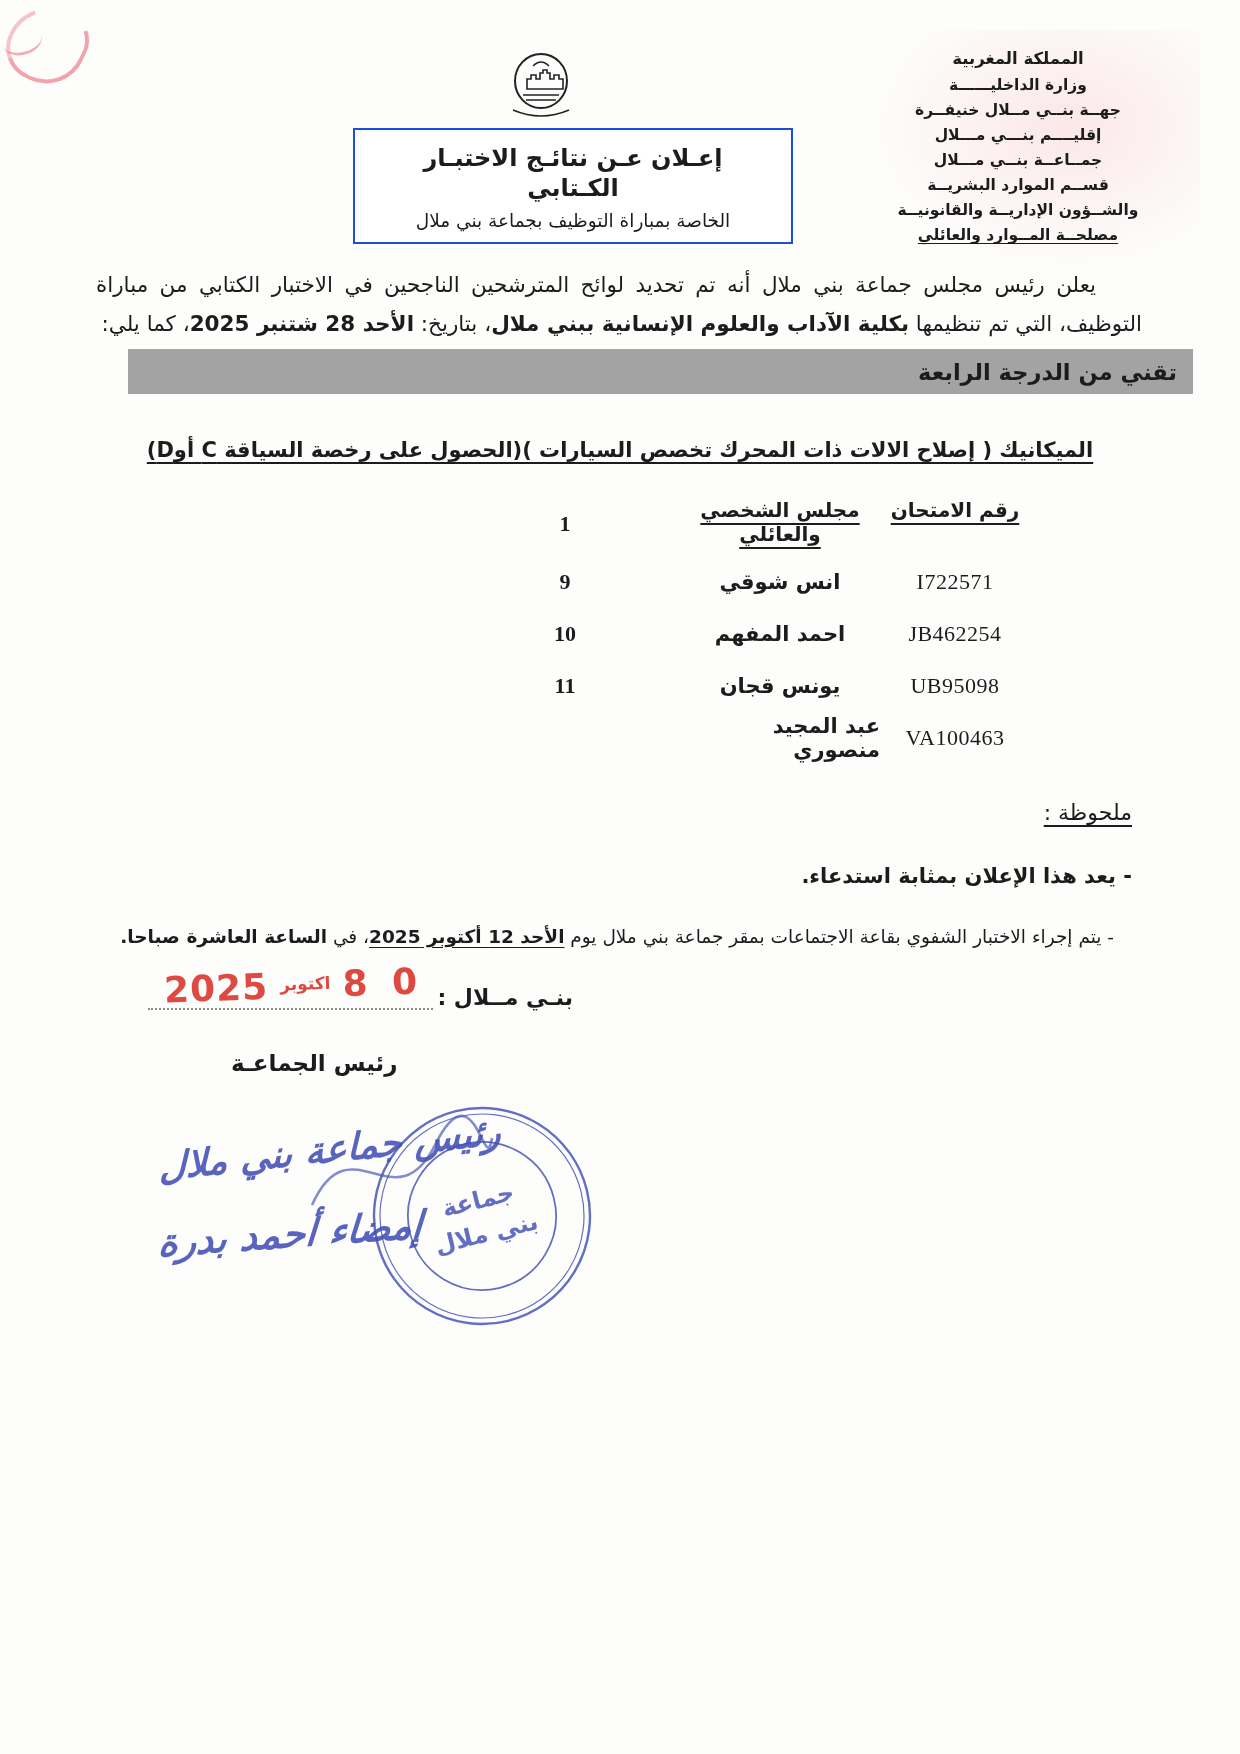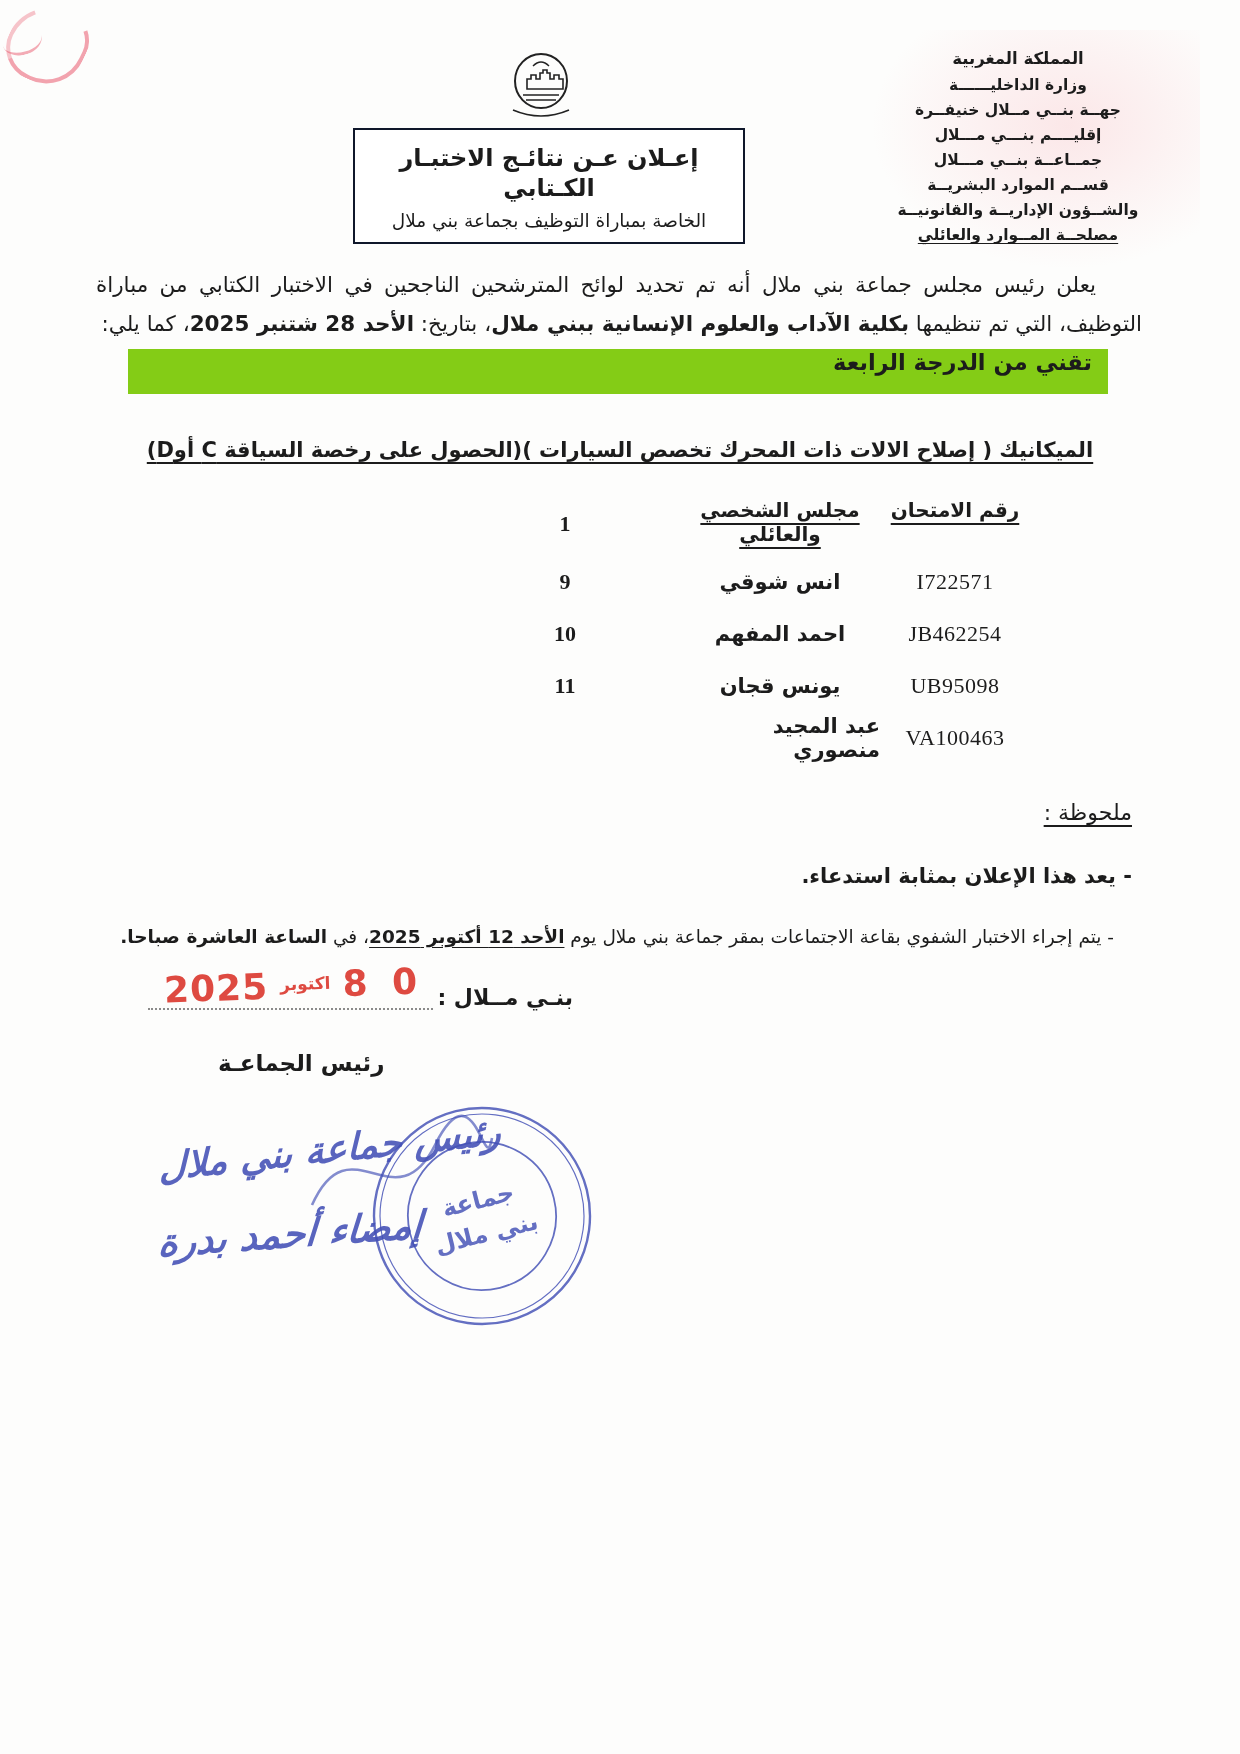--- a/index.html
+++ b/index.html
@@ -19,30 +19,30 @@
   
   .letterhead{position:absolute;top:46px;right:92px;width:260px;text-align:center;
     font-weight:bold;font-size:15.5px;line-height:1.62;}
   .letterhead .lh-line{white-space:nowrap;}
   .letterhead .lh-line.kufi{font-size:16.5px;letter-spacing:.5px;}
   .letterhead .lh-line.underl{text-decoration:underline;text-underline-offset:3px;text-decoration-thickness:1px;}
   
   .emblem{position:absolute;top:48px;left:503px;width:76px;height:70px;}
   
   .title-box{position:absolute;top:128px;left:353px;width:388px;
-    border:2px solid #0f172a;padding:13px 0 11px;text-align:center;background:#fff;}
+    border:2px solid #1d4ed8;padding:13px 24px 11px;text-align:center;background:#fff;}
   .title-box .t1{font-weight:bold;font-size:24px;line-height:1.25;}
   .title-box .t2{font-weight:normal;font-size:18.5px;margin-top:7px;}
   
   .intro{position:absolute;top:243px;right:98px;width:1046px;
     font-size:21.5px;line-height:1.85;text-align:justify;text-indent:46px;font-weight:500;margin-left:9px;}
   .intro b{font-weight:bold;}
   
-  .banner{position:absolute;top:349px;left:128px;width:980px;height:45px;
-    background:#84cc16;display:flex;justify-content:flex-start;
+  .banner{position:absolute;top:349px;left:128px;width:1065px;height:45px;
+    background:#a3a3a3;display:flex;align-items:center;justify-content:flex-start;
     padding:0;box-sizing:border-box;}
   .banner span{font-weight:bold;font-size:22.5px;padding-right:16px;}
   
   .specialty{position:absolute;top:438px;left:70px;width:1100px;text-align:center;
     font-weight:bold;font-size:21px;}
   .specialty span{text-decoration:underline;text-underline-offset:5px;}
   
   .results{position:absolute;top:498px;left:450px;width:580px;direction:rtl;
     display:grid;grid-template-columns:150px 200px 230px;row-gap:0;}
   .results .hcell{font-weight:bold;font-size:20px;text-align:center;height:58px;}
@@ -61,21 +61,21 @@
   
   .dateline{position:absolute;top:978px;left:148px;width:425px;display:flex;
     align-items:flex-end;direction:rtl;}
   .dateline .place{font-weight:bold;font-size:22px;white-space:nowrap;letter-spacing:1px;}
   .dateline .dots{flex:1;border-bottom:2px dotted #8a8a8a;height:30px;position:relative;margin-right:4px;}
   .red-stamp{position:absolute;bottom:2px;right:10px;display:flex;direction:rtl;
     align-items:baseline;gap:12px;color:#de4a41;transform:rotate(-2deg);white-space:nowrap;}
   .red-stamp .digits{font-size:36px;font-weight:bold;letter-spacing:6px;}
   .red-stamp .month{font-size:17px;font-weight:bold;transform:translateY(-8px);}
   .red-stamp .year{font-size:36px;font-weight:bold;letter-spacing:1px;}
-  .signer-title{position:absolute;top:1050px;left:218px;font-weight:bold;font-size:23px;letter-spacing:.5px;}
+  .signer-title{position:absolute;top:1050px;left:231px;font-weight:bold;font-size:23px;letter-spacing:.5px;}
   
   .sig1,.sig2{position:absolute;color:#4350b6;font-style:italic;font-weight:bold;
     opacity:.88;white-space:nowrap;}
   .sig1{top:1128px;left:158px;font-size:37px;transform:rotate(-6deg) skewX(-6deg);letter-spacing:2px;}
   .sig2{top:1212px;left:158px;font-size:38px;transform:rotate(-4deg) skewX(-8deg);letter-spacing:3px;}
   
   .stamp{position:absolute;top:1100px;left:366px;width:232px;height:232px;
     transform:rotate(-14deg);opacity:.82;}
   .stamp svg{width:100%;height:100%;}
   .flourish{position:absolute;top:1110px;left:300px;width:200px;height:120px;opacity:.65;}

